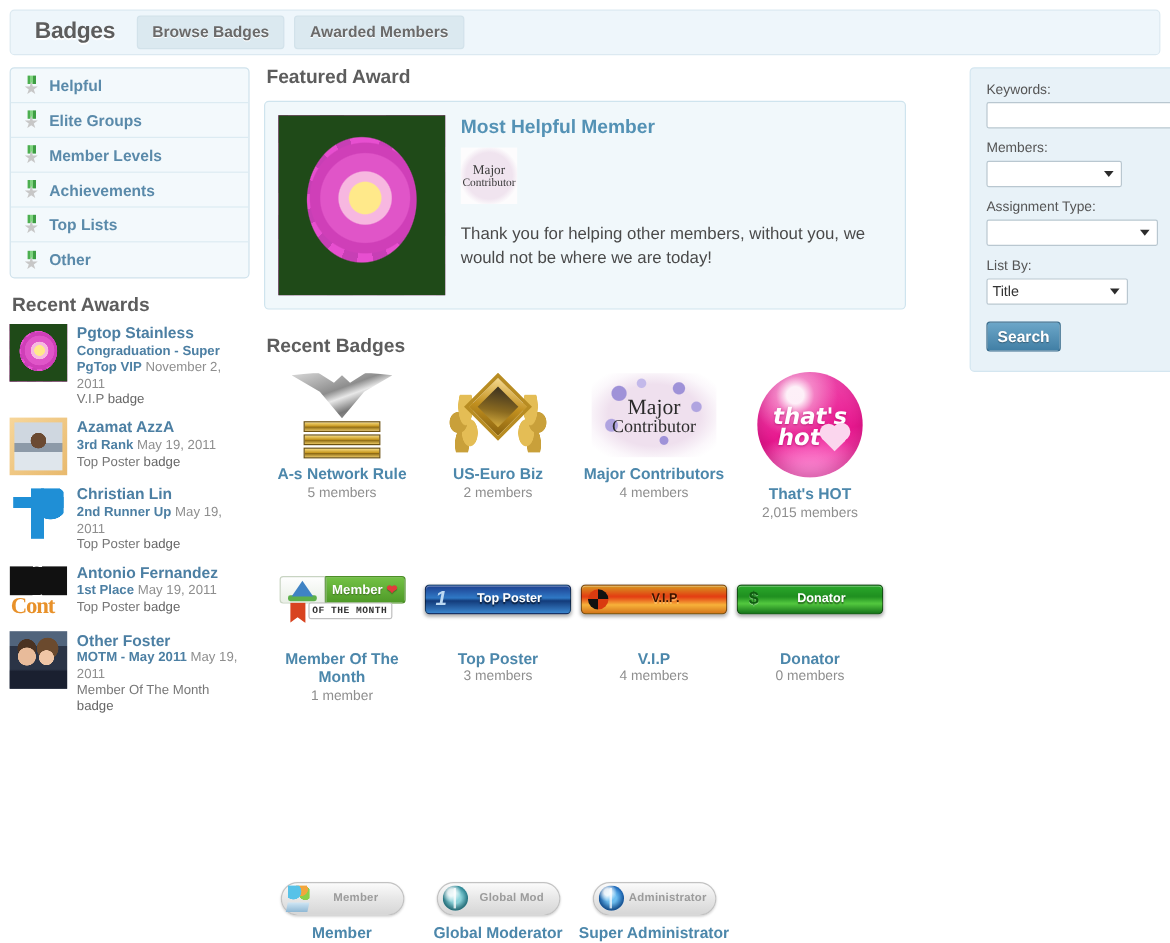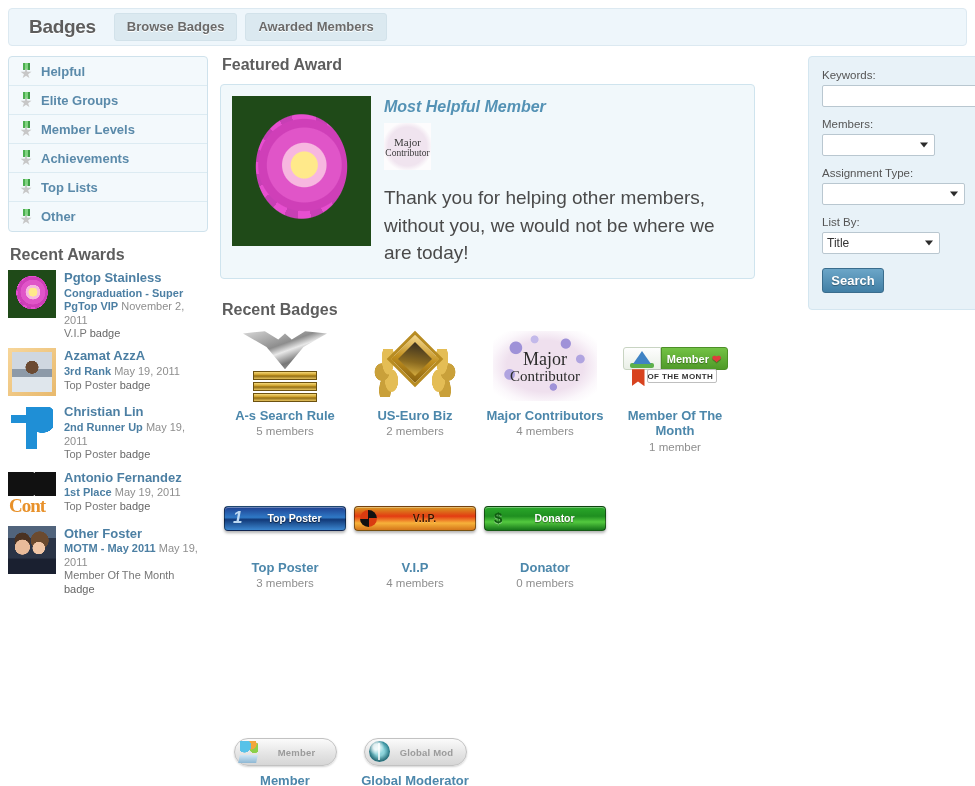--- a/index.html
+++ b/index.html
@@ -218,21 +218,20 @@
   .feat-img {
     width: 139px; height: 150px;
     flex: none;
     position: relative;
     overflow: hidden;
     margin-right: 13px;
   }
   .feat-title {
     font-size: 16px; font-weight: bold; color: #5492b5;
     margin: 2px 0 7px 0;
-    font-style: italic;
   }
   .feat-meta-row { display:flex; }
   .feat-badge-thumb {
     width: 47px; height: 47px;
     flex: none; margin-right: 8px;
     background: radial-gradient(ellipse at 50% 50%, #f0e4ef 0 58%, #fdfcfd 75%);
     position: relative;
   }
   .feat-badge-thumb .mc-l1 {
     position:absolute; left:0; right:0; top:13px;
@@ -240,21 +239,21 @@
     font-family:"Liberation Serif", serif;
   }
   .feat-badge-thumb .mc-l2 {
     position:absolute; left:0; right:0; top:25px;
     text-align:center; font-size:9.5px; color:#3a3a3a;
     font-family:"Liberation Serif", serif;
   }
   .feat-meta { font-size: 11.5px; color: #8d8d8d; line-height: 1.65; padding-top:2px; }
   .feat-meta a { color: #6d9bb8; text-decoration: none; }
   .feat-desc {
-    font-size: 19px; color: #4a4a4a; line-height: 1.45;
+    font-size: 14px; color: #4a4a4a; line-height: 1.45;
     margin-top: 14px; max-width: 350px;
   }
 
   
   .badge-grid {
     display: flex;
     flex-wrap: wrap;
   }
   .badge-cell {
     width: 130px;
@@ -387,21 +386,21 @@
     border:1px solid #4c8f27; border-radius:0 3px 3px 0;
     color:#fff; font-size:11px; font-weight:bold;
     text-align:center; line-height:23px;
     text-shadow: 0 1px 1px rgba(0,0,0,.35);
   }
   .art-motm .m-right .hrt { color:#e03c3c; }
   .art-motm .m-sub {
     position:absolute; left:24px; top:22px; width:70px; height:14px;
     background:#fff; border:1px solid #bfbfbf; border-radius:2px;
     font-size:8px; font-weight:bold; color:#333;
-    letter-spacing:.4px; text-align:left; line-height:13px;
+    letter-spacing:.4px; text-align:center; line-height:13px;font-family:Liberation Mono, monospace;
   }
   .art-motm .m-ribbon {
     position:absolute; left:9px; top:22px; width:13px; height:17px;
     background:#d8431f;
     clip-path: polygon(0 0,100% 0,100% 100%,50% 72%,0 100%);
   }
 
   .pill {
     width:122px; height:25px; border-radius:4px;
     position:relative; border:1px solid rgba(0,0,0,.45);
@@ -689,21 +688,21 @@
 
       <div class="badge-cell">
         <div class="badge-art">
           <div class="art-network">
             <span class="wing"></span>
               <span class="bar b1"></span>
               <span class="bar b2"></span>
               <span class="bar b3"></span>
           </div>
         </div>
-        <div class="badge-name">A-s Search Rule</div>
+        <div class="badge-name">A-s Network Rule</div>
         <div class="badge-count">5 members</div>
       </div>
 
       <div class="badge-cell">
         <div class="badge-art">
           <div class="art-euro">
             <span class="lw"></span>
               <span class="rw"></span>
               <span class="dia"></span>
           </div>
@@ -717,20 +716,31 @@
           <div class="art-mc">
             <span class="dots"></span>
             <div class="l1">Major</div>
             <div class="l2">Contributor</div>
           </div>
         </div>
         <div class="badge-name">Major Contributors</div>
         <div class="badge-count">4 members</div>
       </div>
 
+      <div class="badge-cell">
+        <div class="badge-art" style="height:92px">
+          <div class="art-hot">
+            <div class="t1">that's</div>
+            <div class="t2">hot</div>
+            <span class="heart"></span>
+          </div>
+        </div>
+        <div class="badge-name">That's HOT</div>
+        <div class="badge-count">2,015 members</div>
+      </div>
 
       <div class="badge-cell">
         <div class="badge-art">
           <div class="art-motm">
             <span class="m-left"></span>
             <span class="m-ribbon"></span>
             <span class="m-right"><span>Member</span> <span class="hrt">❤</span></span>
             <span class="m-sub">OF THE MONTH</span>
           </div>
         </div>
@@ -788,20 +798,30 @@
         <div class="badge-art" style="height:34px">
           <div class="pill2">
             <span class="p2icon ic-globe"></span>
             <span class="p2text">Global Mod</span>
           </div>
         </div>
         <div class="badge-name">Global Moderator</div>
 
       </div>
 
+      <div class="badge-cell">
+        <div class="badge-art" style="height:34px">
+          <div class="pill2">
+            <span class="p2icon ic-globe-blue"></span>
+            <span class="p2text">Administrator</span>
+          </div>
+        </div>
+        <div class="badge-name">Super Administrator</div>
+
+      </div>
 
     </div>
   </div>
 
   <div class="search-panel">
     <div class="fld-label">Keywords:</div>
     <input class="txt-input" type="text" value="" style="">
 
     <div class="fld-label sp">Members:</div>
     <div class="sel sel-cat">

